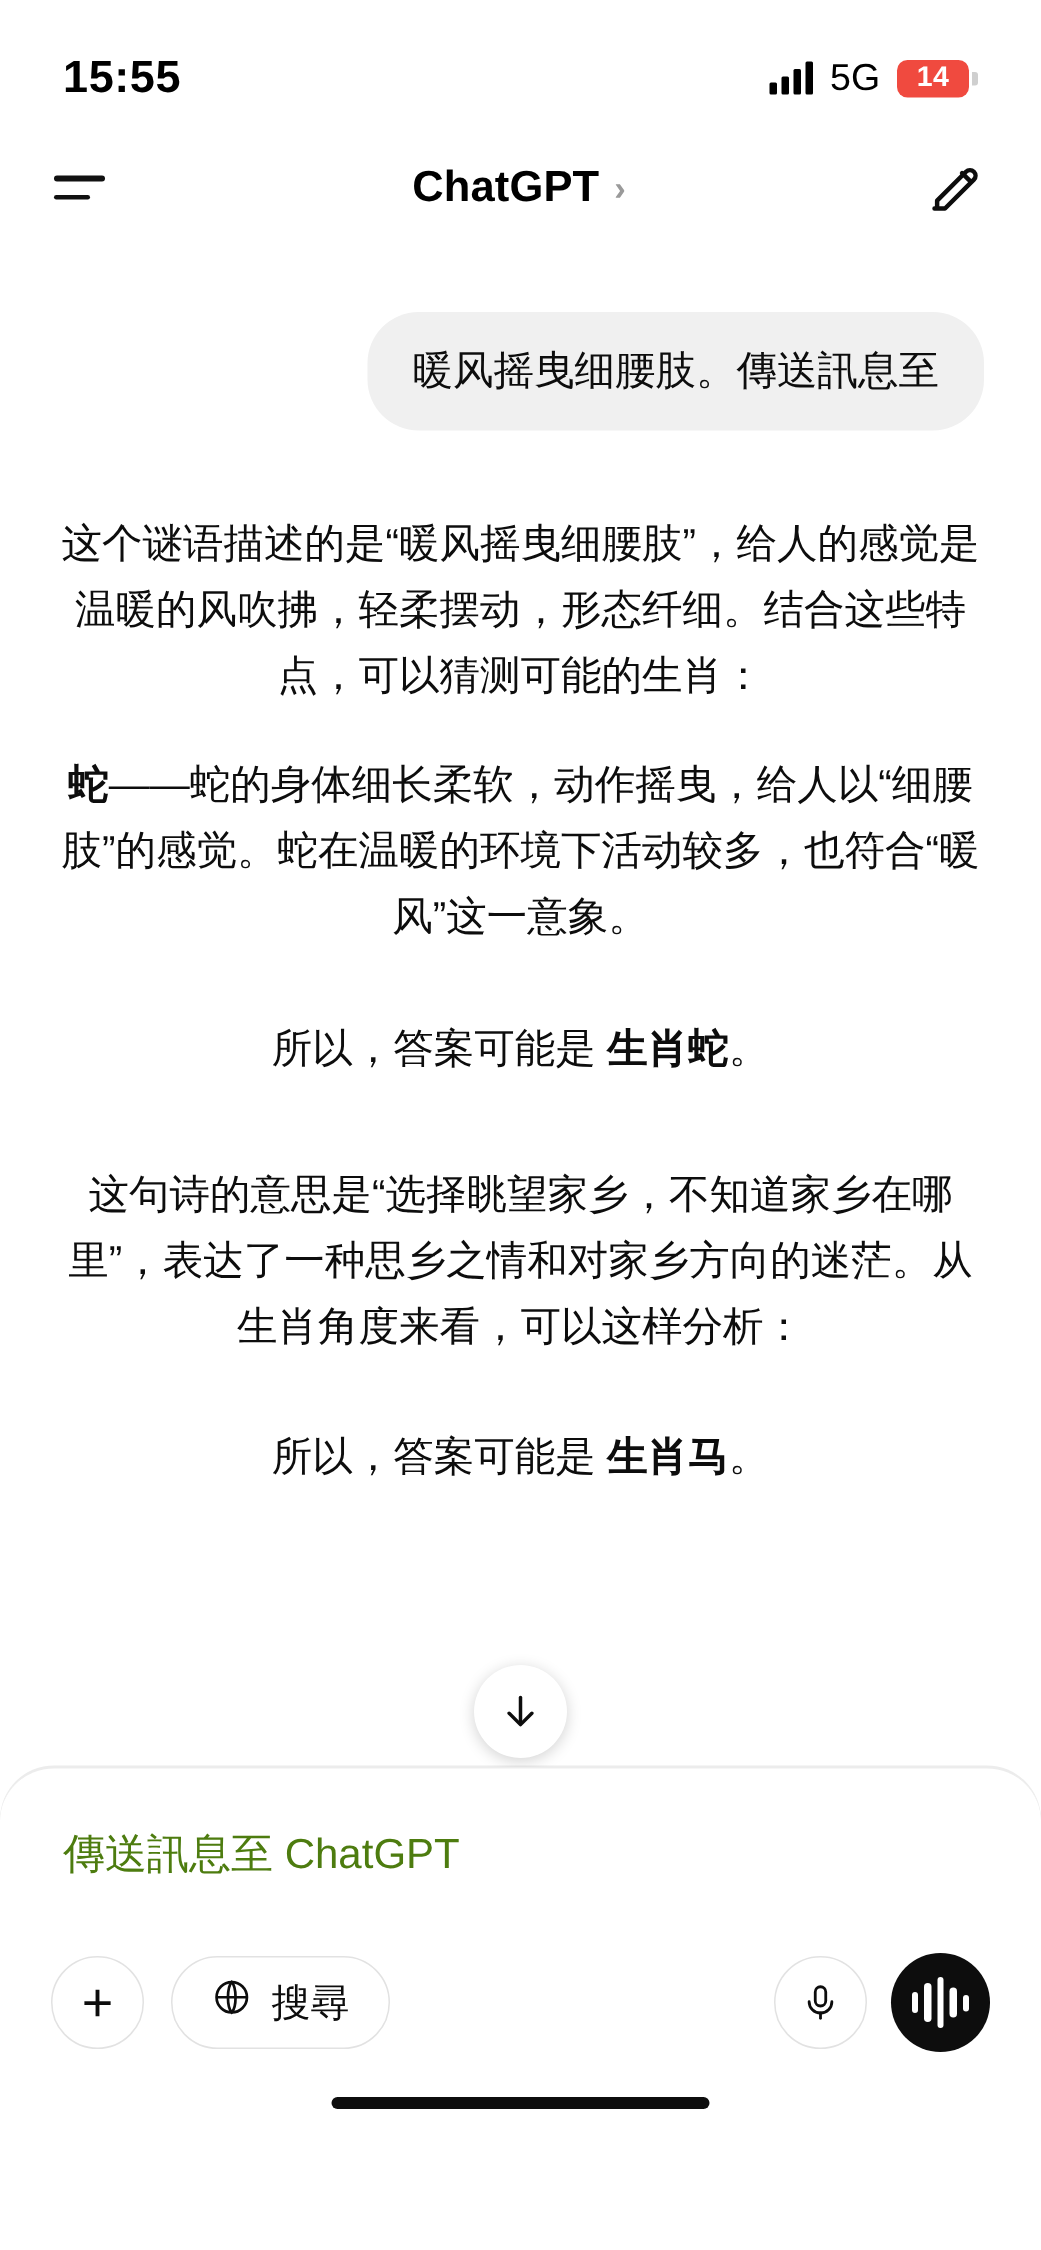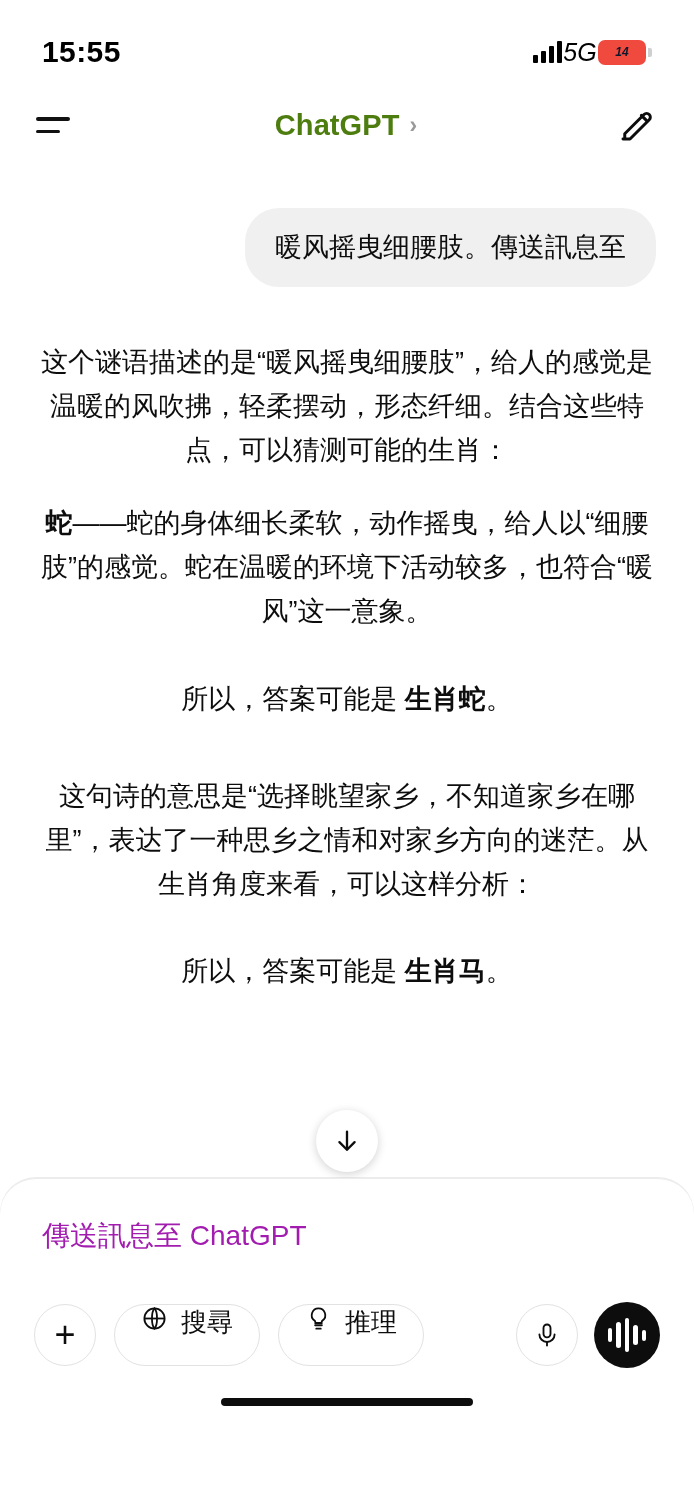--- a/index.html
+++ b/index.html
@@ -13,50 +13,50 @@
   .phone { position:relative; width:694px; height:1424px; background:#fff; display:flex; flex-direction:column; }
 
   
   .status-bar {
     height:86px;
     display:flex; align-items:center; justify-content:space-between;
     padding:18px 42px 0 42px;
     flex:0 0 auto;
   }
   .status-time { font-size:30px; font-weight:600; letter-spacing:0.4px; color:#000; }
-  .status-right { display:flex; align-items:center; gap:1px;font-style:italic; }
+  .status-right { display:flex; align-items:center; gap:11px; }
   .signal { display:flex; align-items:flex-end; gap:3px; height:22px; }
   .signal i { display:block; width:5px; background:#000; border-radius:1px; }
   .signal i:nth-child(1){height:8px}
   .signal i:nth-child(2){height:12px}
   .signal i:nth-child(3){height:17px}
   .signal i:nth-child(4){height:22px}
   .net-label { font-size:25px; font-weight:500; color:#000; letter-spacing:0.2px; }
   .battery { position:relative; display:flex; align-items:center; }
   .battery .shell {
     width:48px; height:25px; border-radius:7px;
-    background:#f04a3f; color:#0f172a; font-size:12px; font-weight:700;
+    background:#f04a3f; color:#ffffff; font-size:19px; font-weight:700;
     display:flex; align-items:center; justify-content:center;
     letter-spacing:0.2px;
     text-align:right;
   }
   .battery .nub { width:4px; height:9px; background:#cfcfcf; border-radius:0 2px 2px 0; margin-left:2px; }
 
   
   .nav-bar {
     height:78px; flex:0 0 auto;
     display:flex; align-items:center; justify-content:space-between;
     padding:0 36px;
   }
   .menu-icon { width:40px; height:40px; display:flex; flex-direction:column; justify-content:center; gap:9px; cursor:pointer; }
   .menu-icon span { display:block; height:3.5px; background:#111; border-radius:2px; }
   .menu-icon span:nth-child(1){ width:34px; }
   .menu-icon span:nth-child(2){ width:24px; }
   .nav-title-wrap { display:flex; align-items:center; gap:10px; }
-  .nav-title { font-size:29px; font-weight:700; color:#4d7c0f; letter-spacing:0.1px; }
+  .nav-title { font-size:29px; font-weight:700; color:#000000; letter-spacing:0.1px; }
   .chev { color:#9a9a9a; font-size:23px; font-weight:600; line-height:1; }
   .compose-icon { width:42px; height:42px; }
 
   
   .convo {
     flex:1 1 auto;
     overflow:hidden;
     padding:0 38px;
     position:relative;
   }
@@ -102,32 +102,32 @@
     background:#ffffff;
     border-top:1px solid #ececec;
     border-top-left-radius:36px;
     border-top-right-radius:36px;
     box-shadow:0 -1px 0 #ececec;
     padding:34px 34px 0 34px;
     height:246px;
     position:relative;
   }
   .composer-placeholder {
-    font-size:28px; color:#a21caf;
+    font-size:28px; color:#4d7c0f;
     padding:4px 8px 0 8px;
   }
   .composer-row {
     position:absolute; left:34px; right:34px; bottom:56px;
     display:flex; align-items:center;
   }
   .pill {
     height:62px;
     border:1.5px solid #e2e2e2;
     border-radius:34px;
-    display:flex; gap:13px;
+    display:flex; align-items:center; gap:13px;
     padding:0 26px;
     font-size:26px; color:#0d0d0d;
     background:#fff;
     margin-right:18px;
   }
   .circle-btn {
     width:62px; height:62px; border-radius:50%;
     border:1.5px solid #e2e2e2;
     display:flex; align-items:center; justify-content:center;
     background:#fff;
@@ -232,30 +232,20 @@
         <span>
           <svg viewBox="0 0 24 24" width="27" height="27" fill="none" stroke="#0d0d0d" stroke-width="1.6">
             <circle cx="12" cy="12" r="9"></circle>
             <path d="M3 12h18"></path>
             <path d="M12 3c3 3.2 3 14.8 0 18C9 17.8 9 6.2 12 3z"></path>
           </svg>
         </span>
         <span>搜尋</span>
       </div>
 
-      <div class="pill">
-        <span>
-          <svg viewBox="0 0 24 24" width="27" height="27" fill="none" stroke="#0d0d0d" stroke-width="1.6" stroke-linecap="round">
-            <path d="M9 18h6"></path>
-            <path d="M10 21h4"></path>
-            <path d="M12 3a6 6 0 0 0-3.6 10.8c.5.4.8 1 .8 1.6v.6h5.6v-.6c0-.6.3-1.2.8-1.6A6 6 0 0 0 12 3z"></path>
-          </svg>
-        </span>
-        <span>推理</span>
-      </div>
 
       <div class="spacer"></div>
 
       <div class="circle-btn voice-btn">
         <svg viewBox="0 0 24 24" width="28" height="28" fill="none" stroke="#0d0d0d" stroke-width="1.6" stroke-linecap="round">
           <rect x="9" y="3" width="6" height="11" rx="3"></rect>
           <path d="M5.5 11.5a6.5 6.5 0 0 0 13 0"></path>
           <path d="M12 18v3"></path>
         </svg>
       </div>

